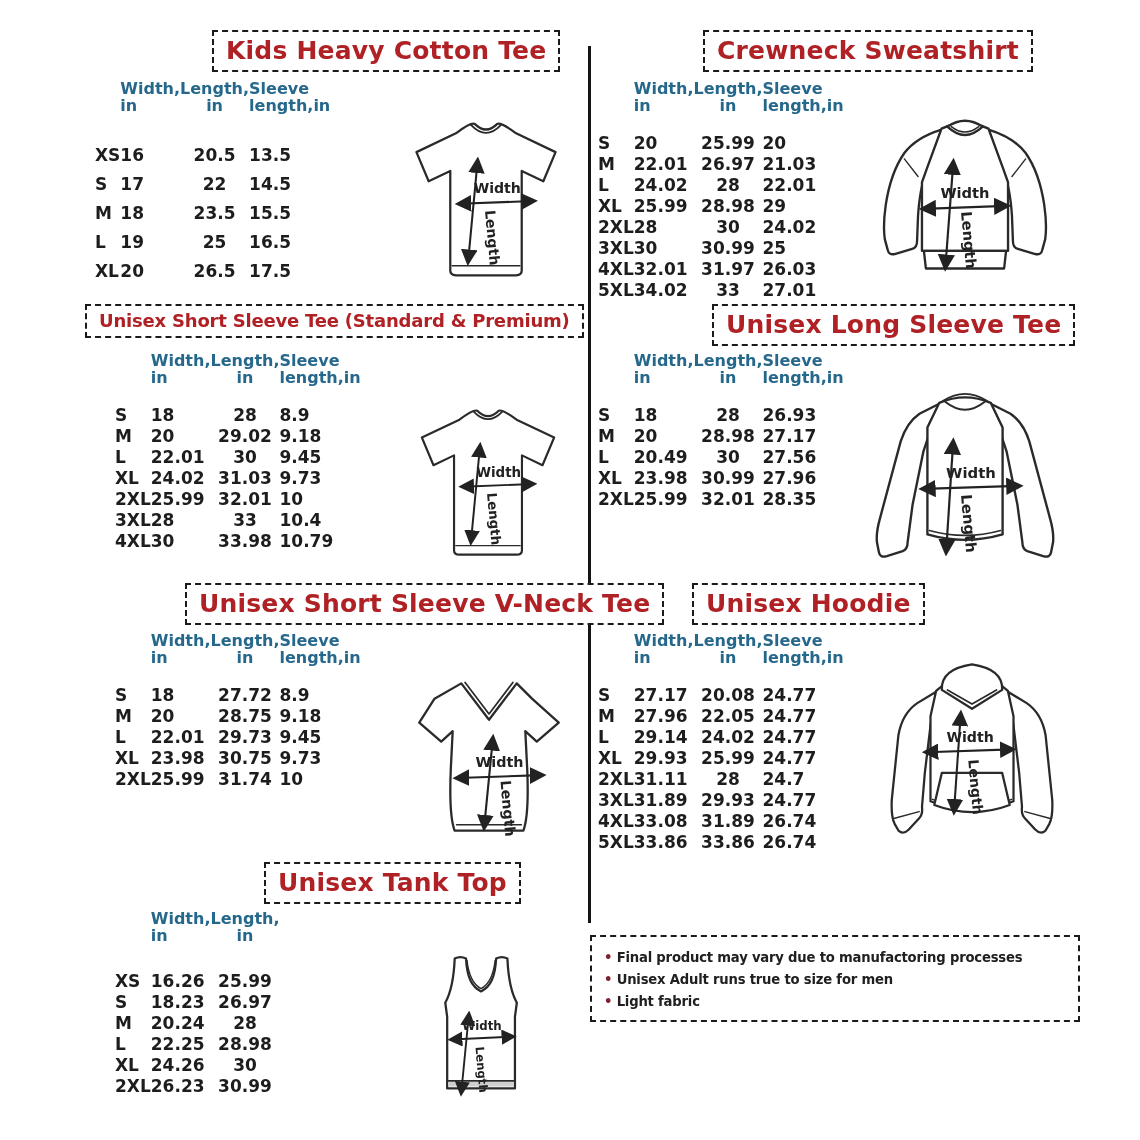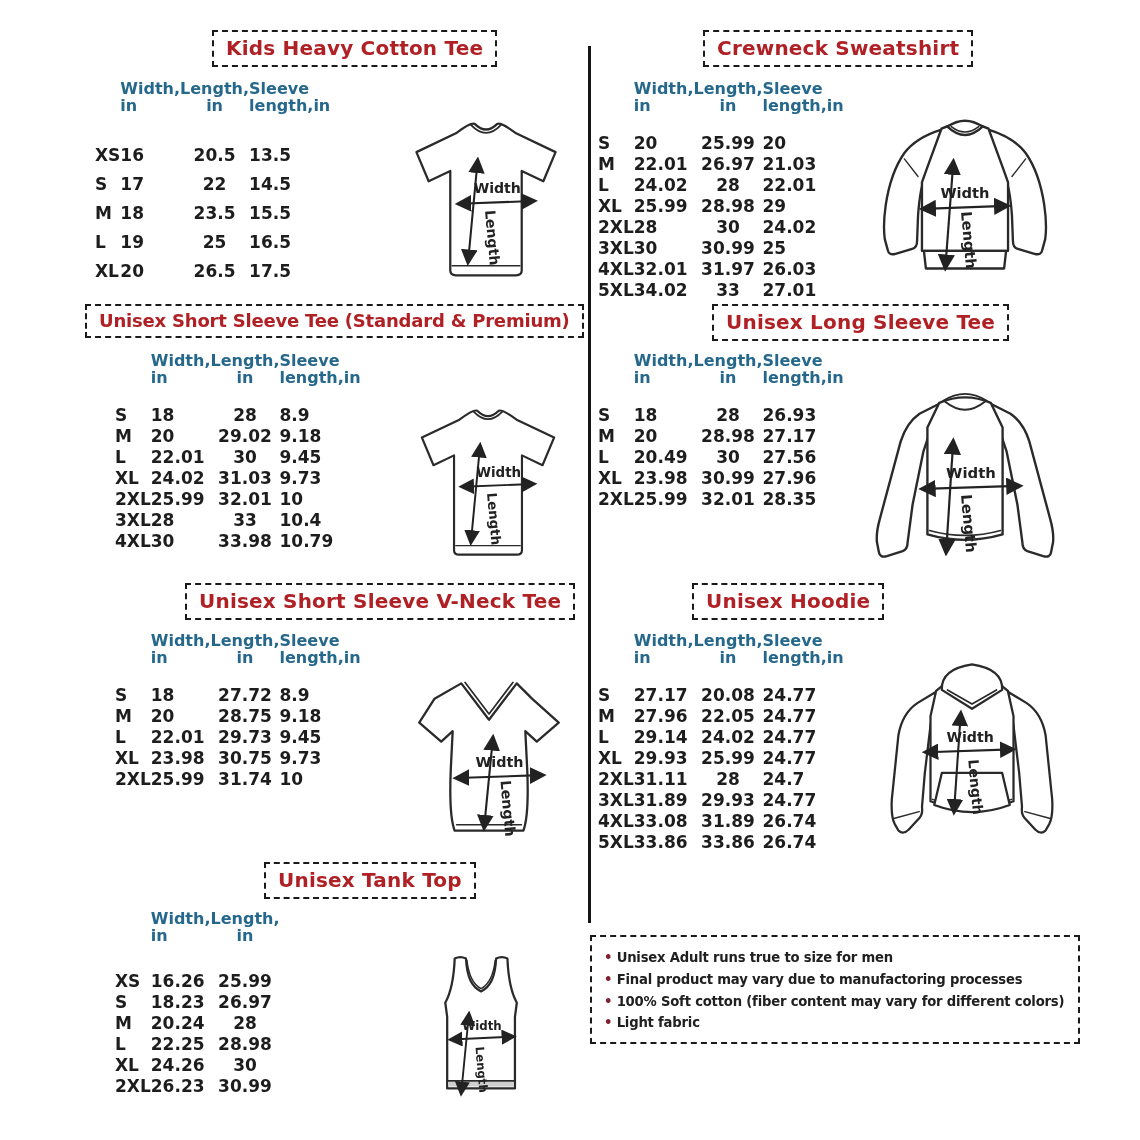--- a/index.html
+++ b/index.html
@@ -1,20 +1,20 @@
 <!DOCTYPE html>
 <html><head>
 <meta charset="utf-8">
 <style>
   html,body{margin:0;padding:0;background:#ffffff;}
   #canvas{position:relative;width:1140px;height:1140px;background:#ffffff;overflow:hidden;
           font-family:"DejaVu Sans", sans-serif;color:var(--ink,#1d1d1d);}
   .section{position:absolute;left:0;top:0;}
   .title-box{position:absolute;border:2.5px dashed #1a1a1a;color:var(--title_red,#b02125);
-             font-weight:700;font-size:20px;padding:4px 12px 5px;white-space:nowrap;background:#fff;
+             font-weight:700;font-size:25px;padding:4px 12px 5px;white-space:nowrap;background:#fff;
              letter-spacing:0.2px;}
   .title-sm{font-size:18px;letter-spacing:-0.2px;}
   .size-table{position:absolute;border-collapse:collapse;}
   .size-table th,.size-table td{text-align:left;padding:0;vertical-align:middle;}
   .size-table thead th{color:var(--header_blue,#26688c);font-size:16px;font-weight:700;
                        vertical-align:bottom;padding-bottom:18px;line-height:1.08;}
   .pad26 thead th{padding-bottom:26px;}
   .size-table .c0{width:42px;}
   .size-table .c1{width:92px;}
   .size-table .c2{width:96px;text-align:center;}
@@ -561,20 +561,19 @@
       <text x="68" y="84" text-anchor="middle" class="sm">Width</text>
       <g stroke="#222" stroke-width="2">
         <line x1="54" y1="68" x2="46" y2="150" marker-start="url(#ah-g)" marker-end="url(#ah-g)"></line>
       </g>
       <text transform="translate(61,102) rotate(85)" class="sm">Length</text>
     </svg>
   </div>
 
   <div class="notes-box" style="left:590px;top:935px;width:462px;">
     <ul>
+        <li>Final product may vary due to manufactoring processes</li>
         <li>Unisex Adult runs true to size for men</li>
-        <li>Final product may vary due to manufactoring processes</li>
-        <li>100% Soft cotton (fiber content may vary for different colors)</li>
         <li>Light fabric</li>
       </ul>
   </div>
 
 </div>
 
 </body></html>

